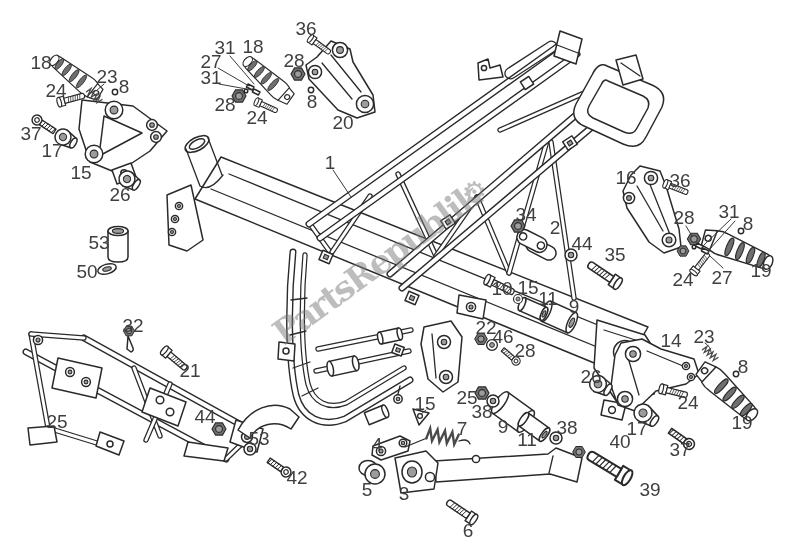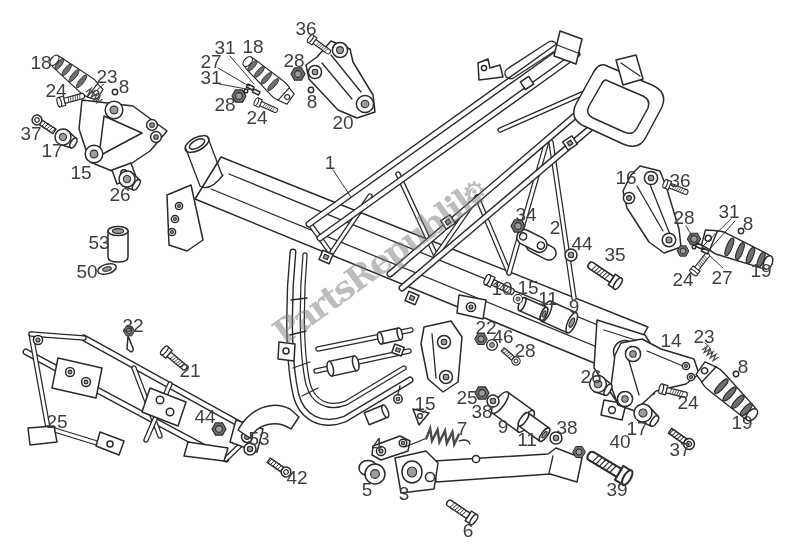--- a/index.html
+++ b/index.html
@@ -537,21 +537,21 @@
       <span class="callout" style="left: 133px; top: 317px; margin-top: 8px;">32</span>
       <span class="callout" style="left: 582px; top: 243px;">44</span>
       <span class="callout" style="left: 526px; top: 214px;">34</span>
       <span class="callout" style="left: 615px; top: 254px;">35</span>
       <span class="callout" style="left: 306px; top: 28px;">36</span>
       <span class="callout" style="left: 680px; top: 180px;">36</span>
       <span class="callout" style="left: 31px; top: 133px;">37</span>
       <span class="callout" style="left: 680px; top: 449px;">37</span>
       <span class="callout" style="left: 482px; top: 411px;">38</span>
       <span class="callout" style="left: 567px; top: 427px;">38</span>
-      <span class="callout" style="left: 617px; top: 489px;">39</span>
+      <span class="callout" style="left: 650px; top: 489px;">39</span>
       <span class="callout" style="left: 620px; top: 441px;">40</span>
       <span class="callout" style="left: 467px; top: 397px;">25</span>
       <span class="callout" style="left: 297px; top: 477px;">42</span>
       <span class="callout" style="left: 259px; top: 438px;">53</span>
       <span class="callout" style="left: 205px; top: 416px;">44</span>
       <span class="callout" style="left: 525px; top: 350px;">28</span>
       <span class="callout" style="left: 503px; top: 336px;">46</span>
     </div>
 </div>
 

